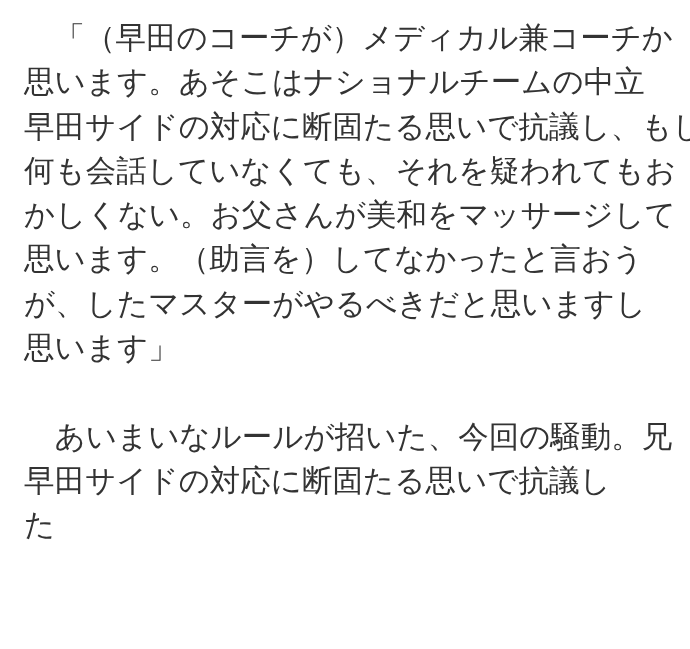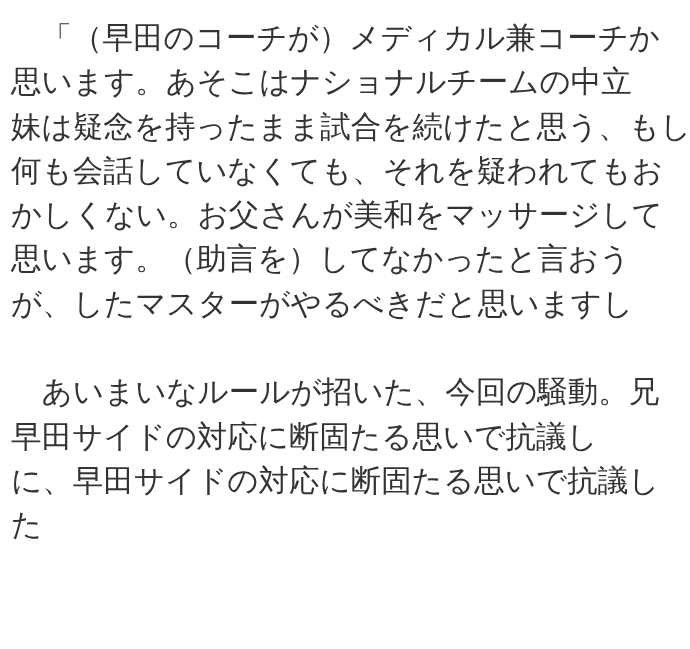--- a/index.html
+++ b/index.html
@@ -9,21 +9,21 @@
   }
   body {
     width: 690px;
     height: 649px;
     overflow: hidden;
   }
   .article {
     box-sizing: border-box;
     width: 690px;
     height: 649px;
-    padding: 15px 24px 0 11px;
+    padding: 15px 24px 0 24px;
     font-family: "Liberation Sans", "DejaVu Sans", sans-serif;
     font-size: 30.5px;
     line-height: 44.3px;
     color: #333333;
     font-weight: 400;
   }
   .paragraph {
     margin: 0;
   }
   .paragraph + .paragraph {
@@ -39,27 +39,27 @@
   }
 </style>
 </head>
 <body>
 
 <div class="article">
 
   <div class="paragraph">
     <div class="text-line first">「（早田のコーチが）メディカル兼コーチか</div>
     <div class="text-line">思います。あそこはナショナルチームの中立</div>
-    <div class="text-line">妹は疑念を持ったまま試合を続けたと思う、もし</div>
+    <div class="text-line">早田サイドの対応に断固たる思いで抗議し、もし</div>
     <div class="text-line">何も会話していなくても、それを疑われてもお</div>
     <div class="text-line">かしくない。お父さんが美和をマッサージして</div>
     <div class="text-line">思います。（助言を）してなかったと言おう</div>
     <div class="text-line">が、したマスターがやるべきだと思いますし</div>
+    <div class="text-line">思います」</div>
   </div>
 
   <div class="paragraph">
     <div class="text-line first">あいまいなルールが招いた、今回の騒動。兄</div>
     <div class="text-line">早田サイドの対応に断固たる思いで抗議し</div>
-    <div class="text-line">に、早田サイドの対応に断固たる思いで抗議し</div>
     <div class="text-line">た</div>
   </div>
 
 </div>
 
 </body></html>

